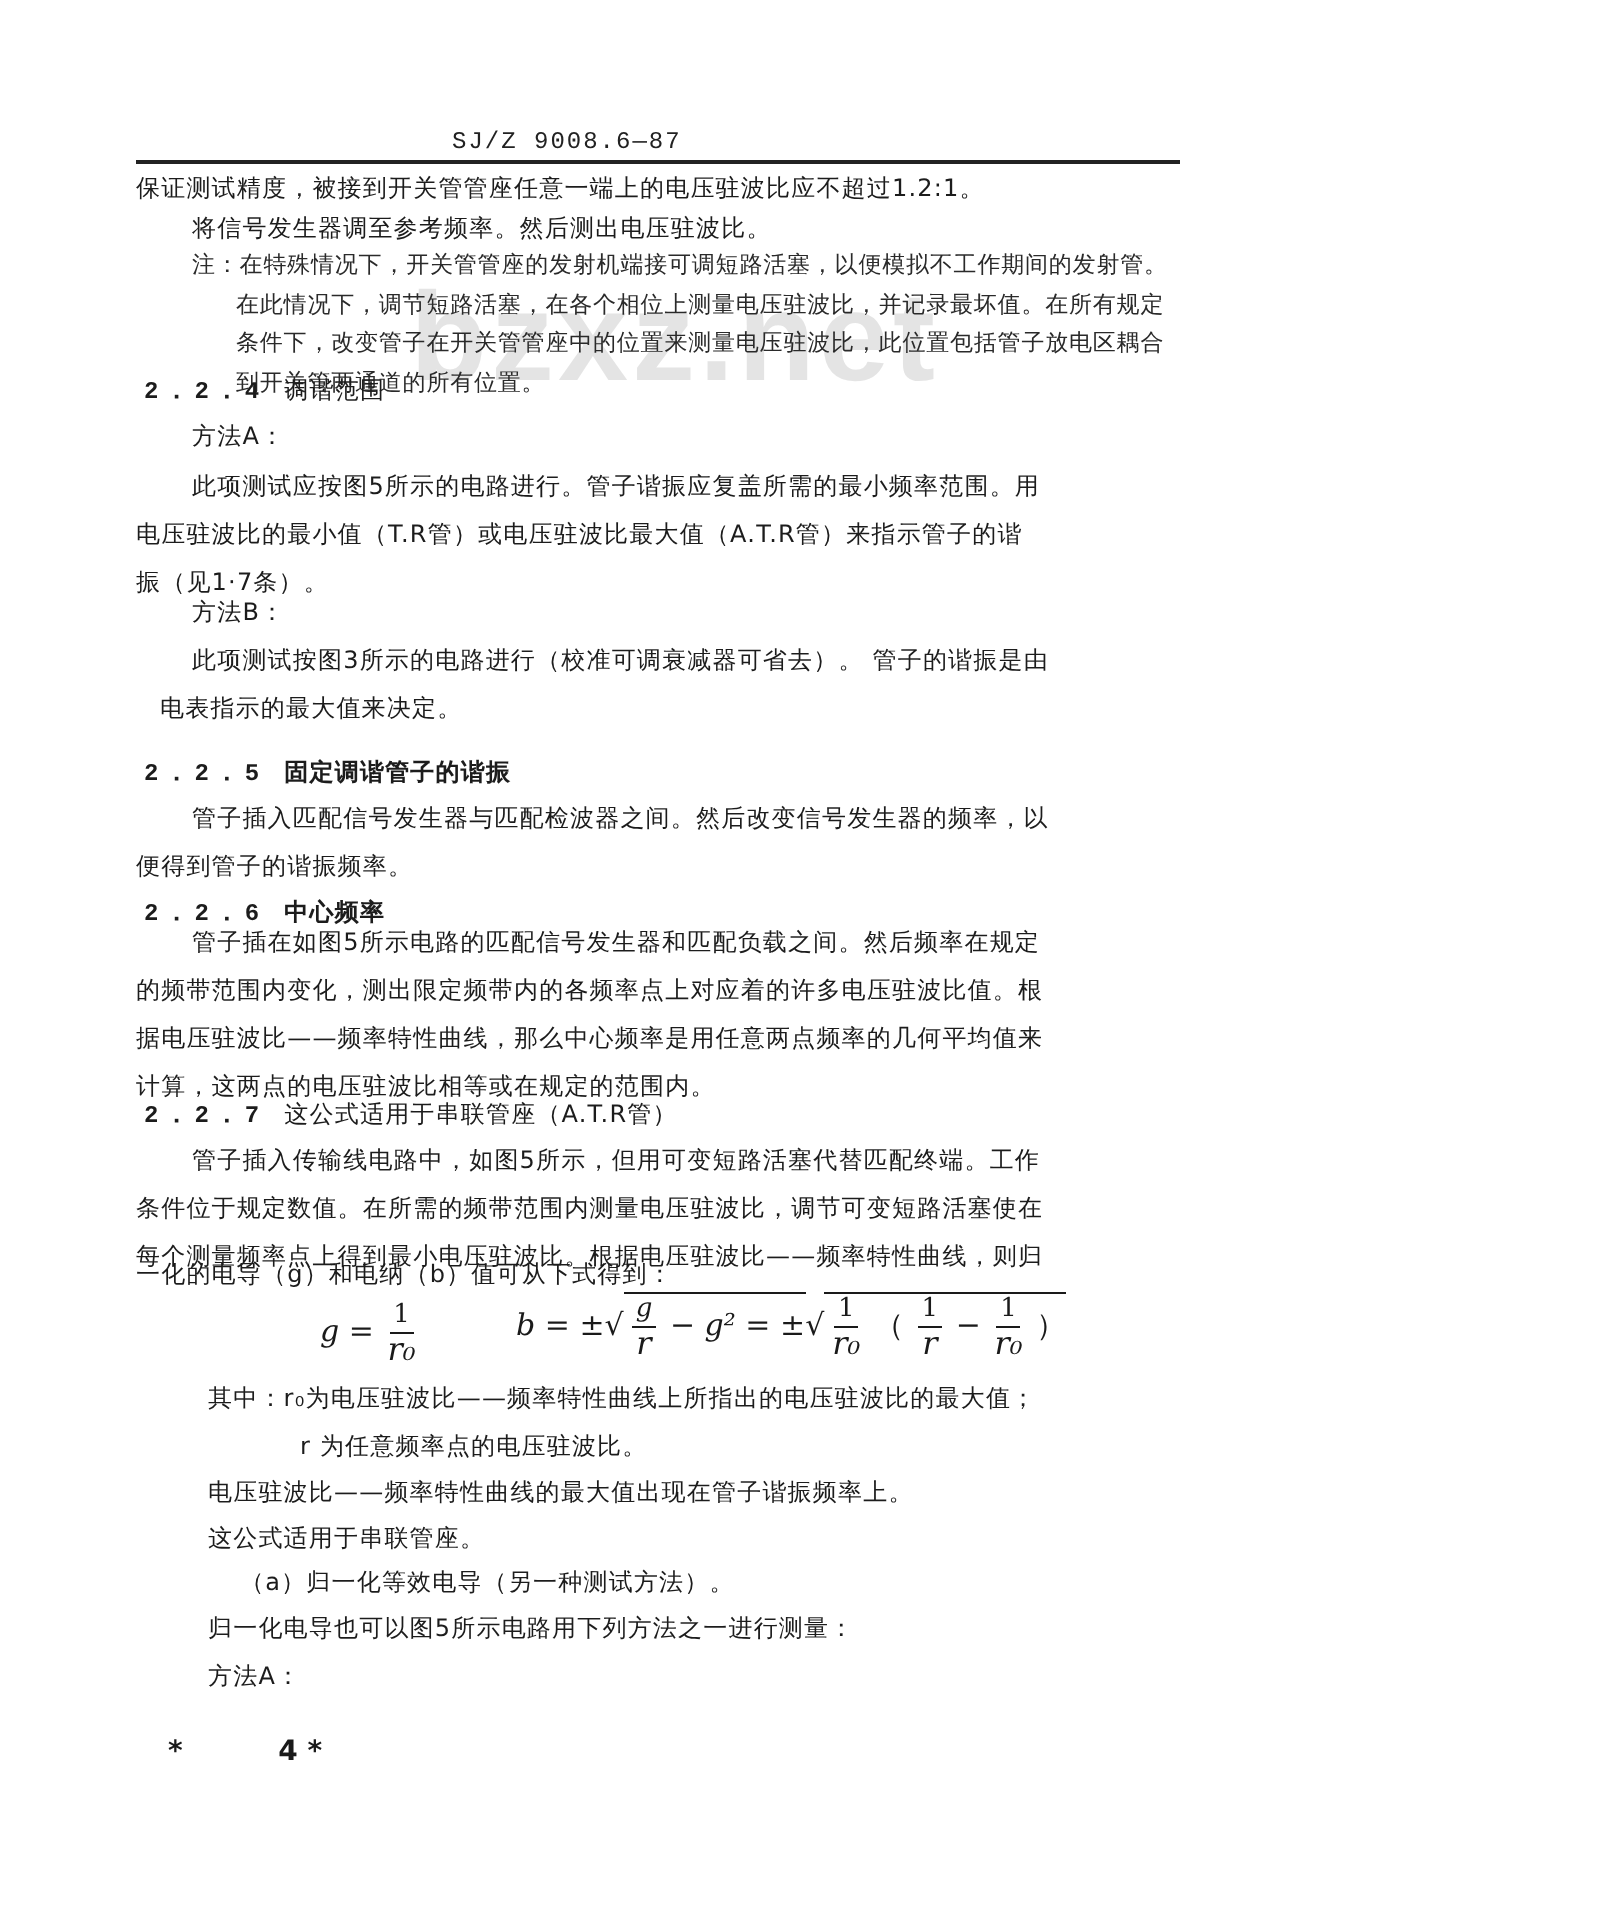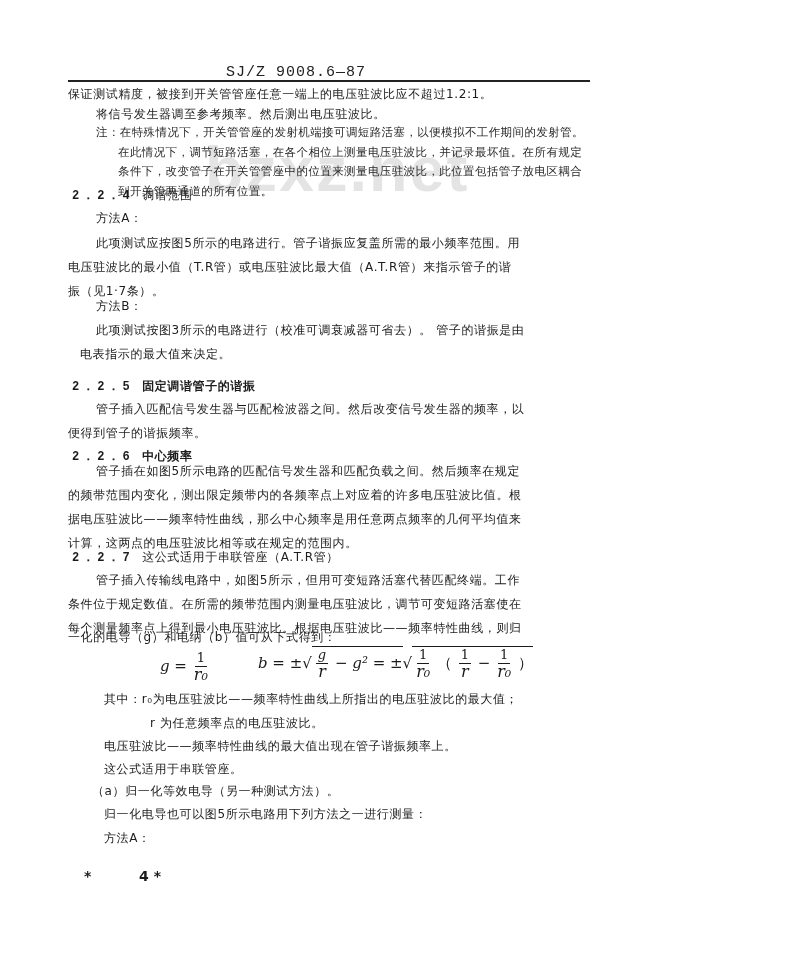--- a/index.html
+++ b/index.html
@@ -8,21 +8,21 @@
     font-family: "DejaVu Sans", sans-serif; color: #1a1a1a;
   }
   .page { position: absolute; left: 0; top: 0; width: 800px; height: 965px; }
   .watermark {
     position: absolute; left: 205px; top: 138px; font-family: "Liberation Sans", sans-serif;
     font-weight: bold; font-size: 63px; color: #dcdcdc; letter-spacing: 2px; opacity: 0.75;
     line-height: 1; z-index: 0;
   }
   .header-code {
     position: absolute; left: 226px; top: 64px; font-family: "Liberation Mono", monospace;
-    font-size: 15px; letter-spacing: 1px; color: #222; z-index: 1;
+    font-size: 12px; letter-spacing: 1px; color: #222; z-index: 1;
   }
   .header-rule {
     position: absolute; left: 68px; top: 80px; width: 522px; height: 2px; background: #222; z-index: 1;
   }
   .line {
     position: absolute; white-space: nowrap; font-size: 12px; line-height: 18px;
     letter-spacing: 0.6px; z-index: 1; color: #1c1c1c;
   }
   .note { font-size: 11.5px; letter-spacing: 0.4px; color: #2a2a2a; }
   .heading { font-weight: bold; }
@@ -119,21 +119,21 @@
         <span class="d">r₀</span>
       </span>
       <span>）</span>
     </span>
   </div>
 
   <div class="line" style="left:104px; top:690px;">其中：r₀为电压驻波比——频率特性曲线上所指出的电压驻波比的最大值；</div>
   <div class="line" style="left:150px; top:714px;">r 为任意频率点的电压驻波比。</div>
   <div class="line" style="left:104px; top:737px;">电压驻波比——频率特性曲线的最大值出现在管子谐振频率上。</div>
   <div class="line" style="left:104px; top:760px;">这公式适用于串联管座。</div>
-  <div class="line" style="left:92px; top:782px;">（a）归一化等效电导（另一种测试方法）。</div>
+  <div class="line" style="left:120px; top:782px;">（a）归一化等效电导（另一种测试方法）。</div>
   <div class="line" style="left:104px; top:805px;">归一化电导也可以图5所示电路用下列方法之一进行测量：</div>
   <div class="line" style="left:104px; top:829px;">方法A：</div>
 
   <div class="footer">
     <span>*</span>
     <span style="width:38px"></span>
     <span>4 *</span>
   </div>
 
 </div>

